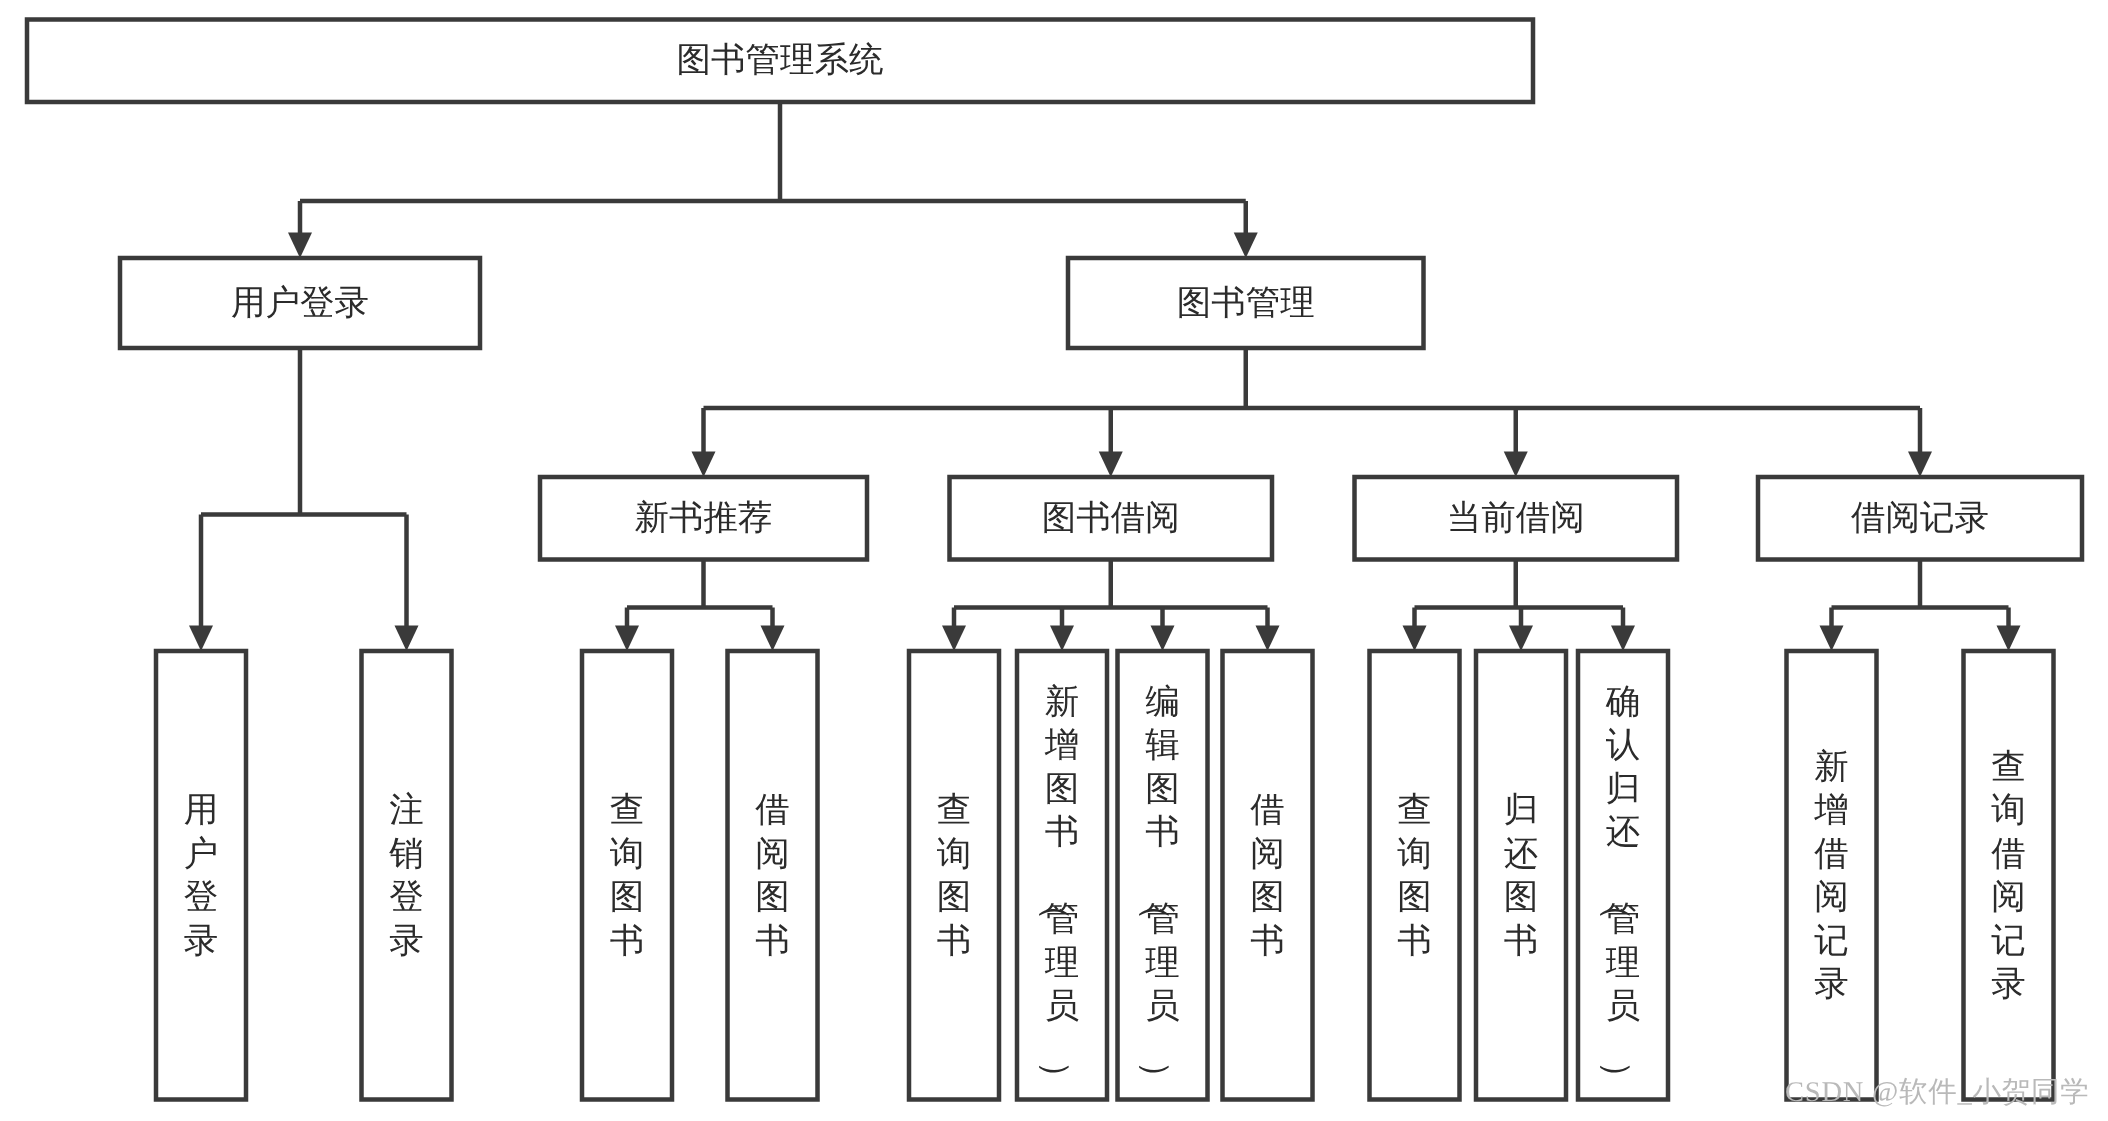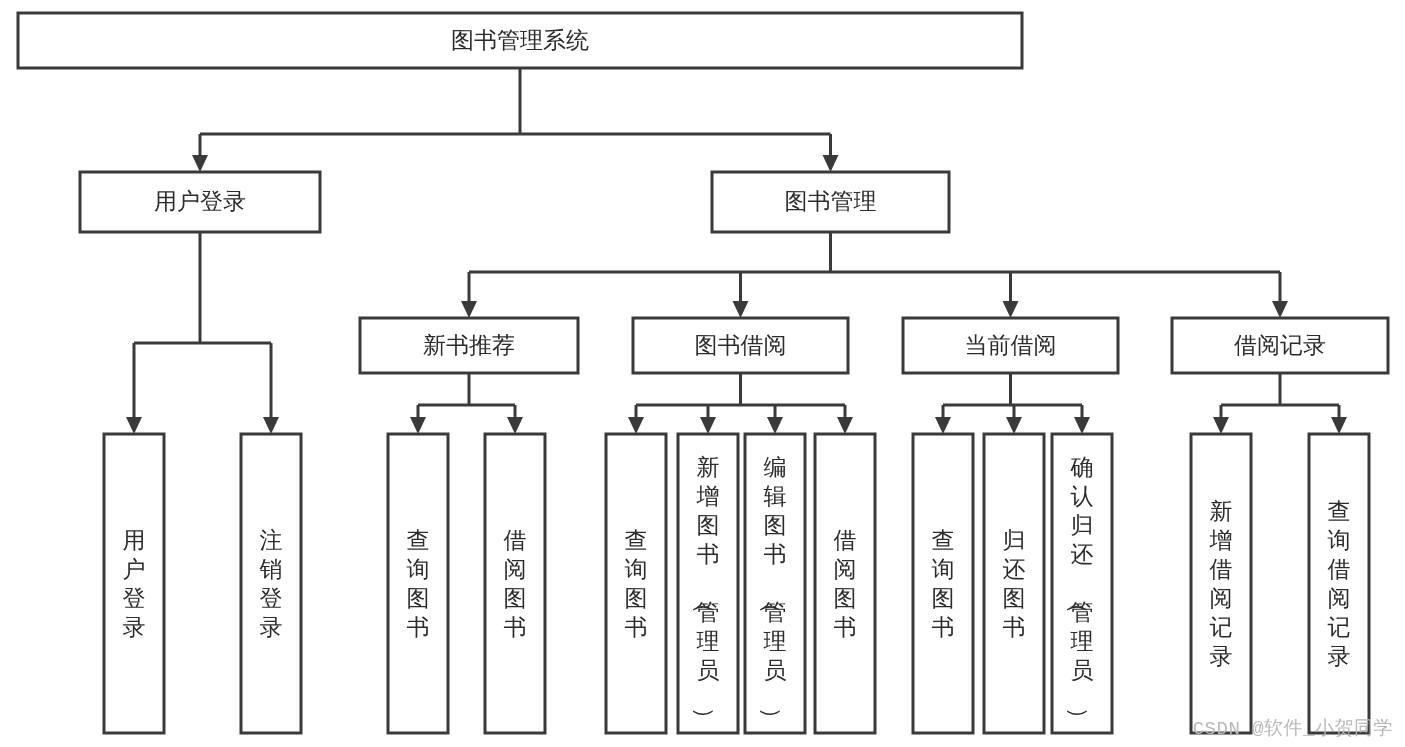--- a/index.html
+++ b/index.html
@@ -53,21 +53,21 @@
   .node-label-v {
     font-family: "Liberation Sans", "DejaVu Sans", sans-serif;
     font-size: 23px;
     fill: #2b2b2b;
     text-anchor: middle;
   }
   .watermark {
     position: absolute;
     right: 12px;
     bottom: 6px;
-    font-family: Liberation Mono, monospace;
+    font-family: Liberation Serif, serif;
     font-size: 19px;
     color: #b9b9b9;
     letter-spacing: 0.5px;
     white-space: nowrap;
     pointer-events: none;
   }
 </style>
 </head>
 <body>
 

